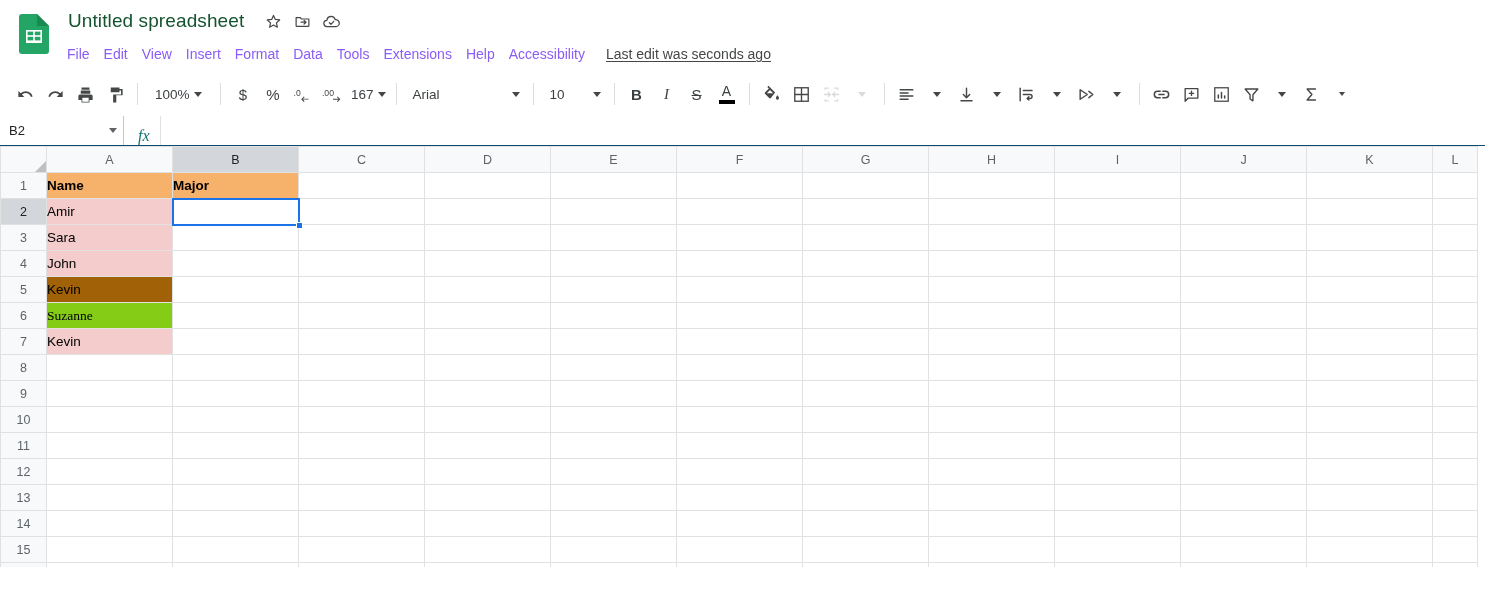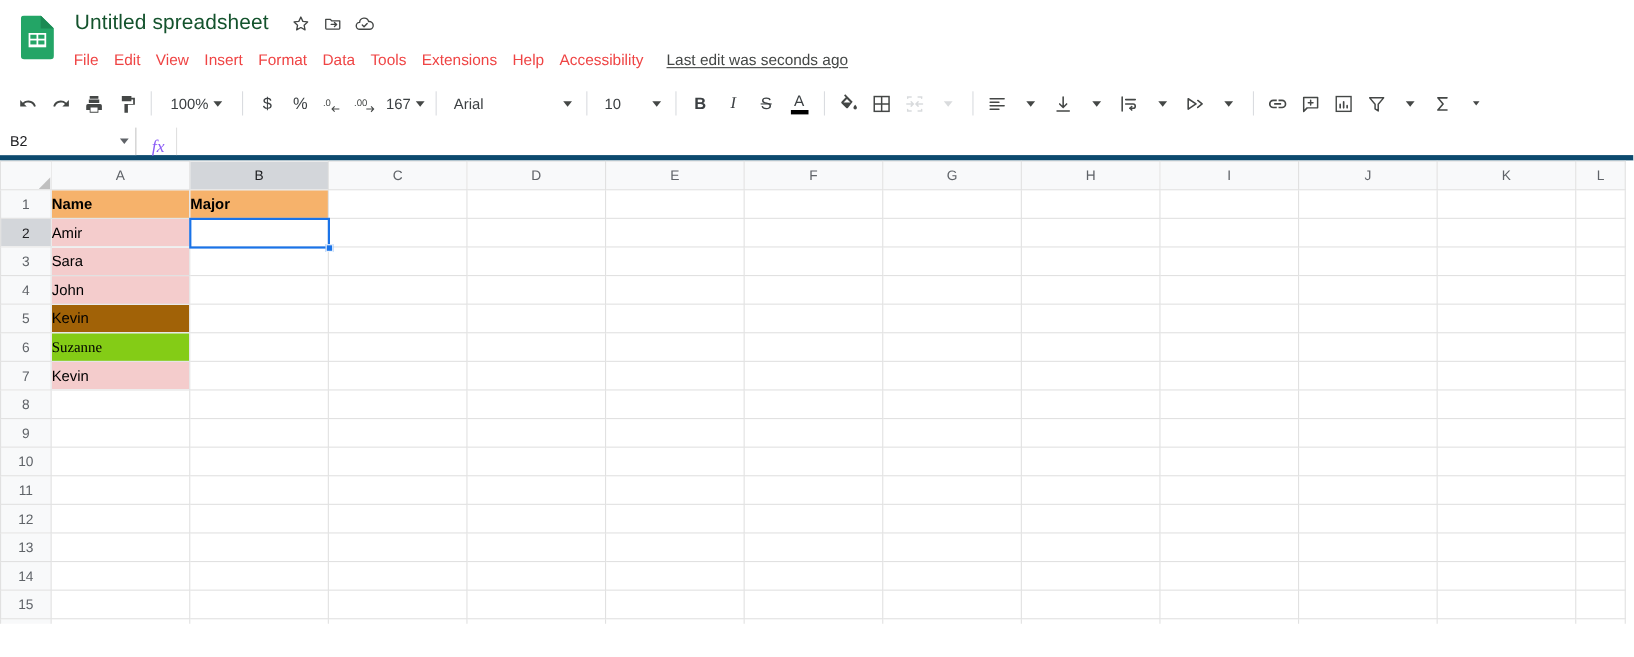--- a/index.html
+++ b/index.html
@@ -48,21 +48,21 @@
   
   .menubar {
     display: flex;
     align-items: center;
     height: 30px;
     margin-top: 3px;
     margin-left: -6px;
   }
   .menu-item {
     font-size: 14px;
-    color: #ef4444;
+    color: #8b5cf6;
     padding: 4px 7px;
     border-radius: 4px;
     cursor: pointer;
     white-space: nowrap;
   }
   .lastedit {
     font-size: 14px;
     color: #444746;
     margin-left: 14px;
     text-decoration: underline;
@@ -141,21 +141,21 @@
   }
   .textcolor-btn .ltr { font-size: 14px; color: #3c4043; line-height: 13px; }
   .textcolor-btn .bar { width: 16px; height: 4px; background: #000; margin-top: 2px; }
 
   
   .formulabar {
     height: 30px;
     display: flex;
     align-items: stretch;
     background: #fff;
-    border-bottom: 5px solid #0c4a6e;
+    border-bottom: 1px solid #0c4a6e;
   }
   .namebox {
     width: 124px;
     display: flex; align-items: center;
     border: 1px solid #c6c6c6;
     border-left: none;
     border-top: none;
     border-bottom: none;
     padding: 0 6px 0 9px;
     justify-content: space-between;
@@ -165,21 +165,21 @@
   .namebox .caret { border-top-color: #5f6368; }
   .fx-wrap {
     display: flex; align-items: center;
     padding: 0 10px 0 14px;
     border-right: 1px solid #e0e0e0;
   }
   .fx {
     font-family: "Liberation Serif", serif;
     font-style: italic;
     font-size: 16px;
-    color: #8b5cf6;
+    color: #0f766e;
     margin-top: 10px;
   }
   .fx-input {
     flex: 1;
     display: flex; align-items: center;
     padding-left: 10px;
     font-size: 13px;
     color: #202124;
   }
 

